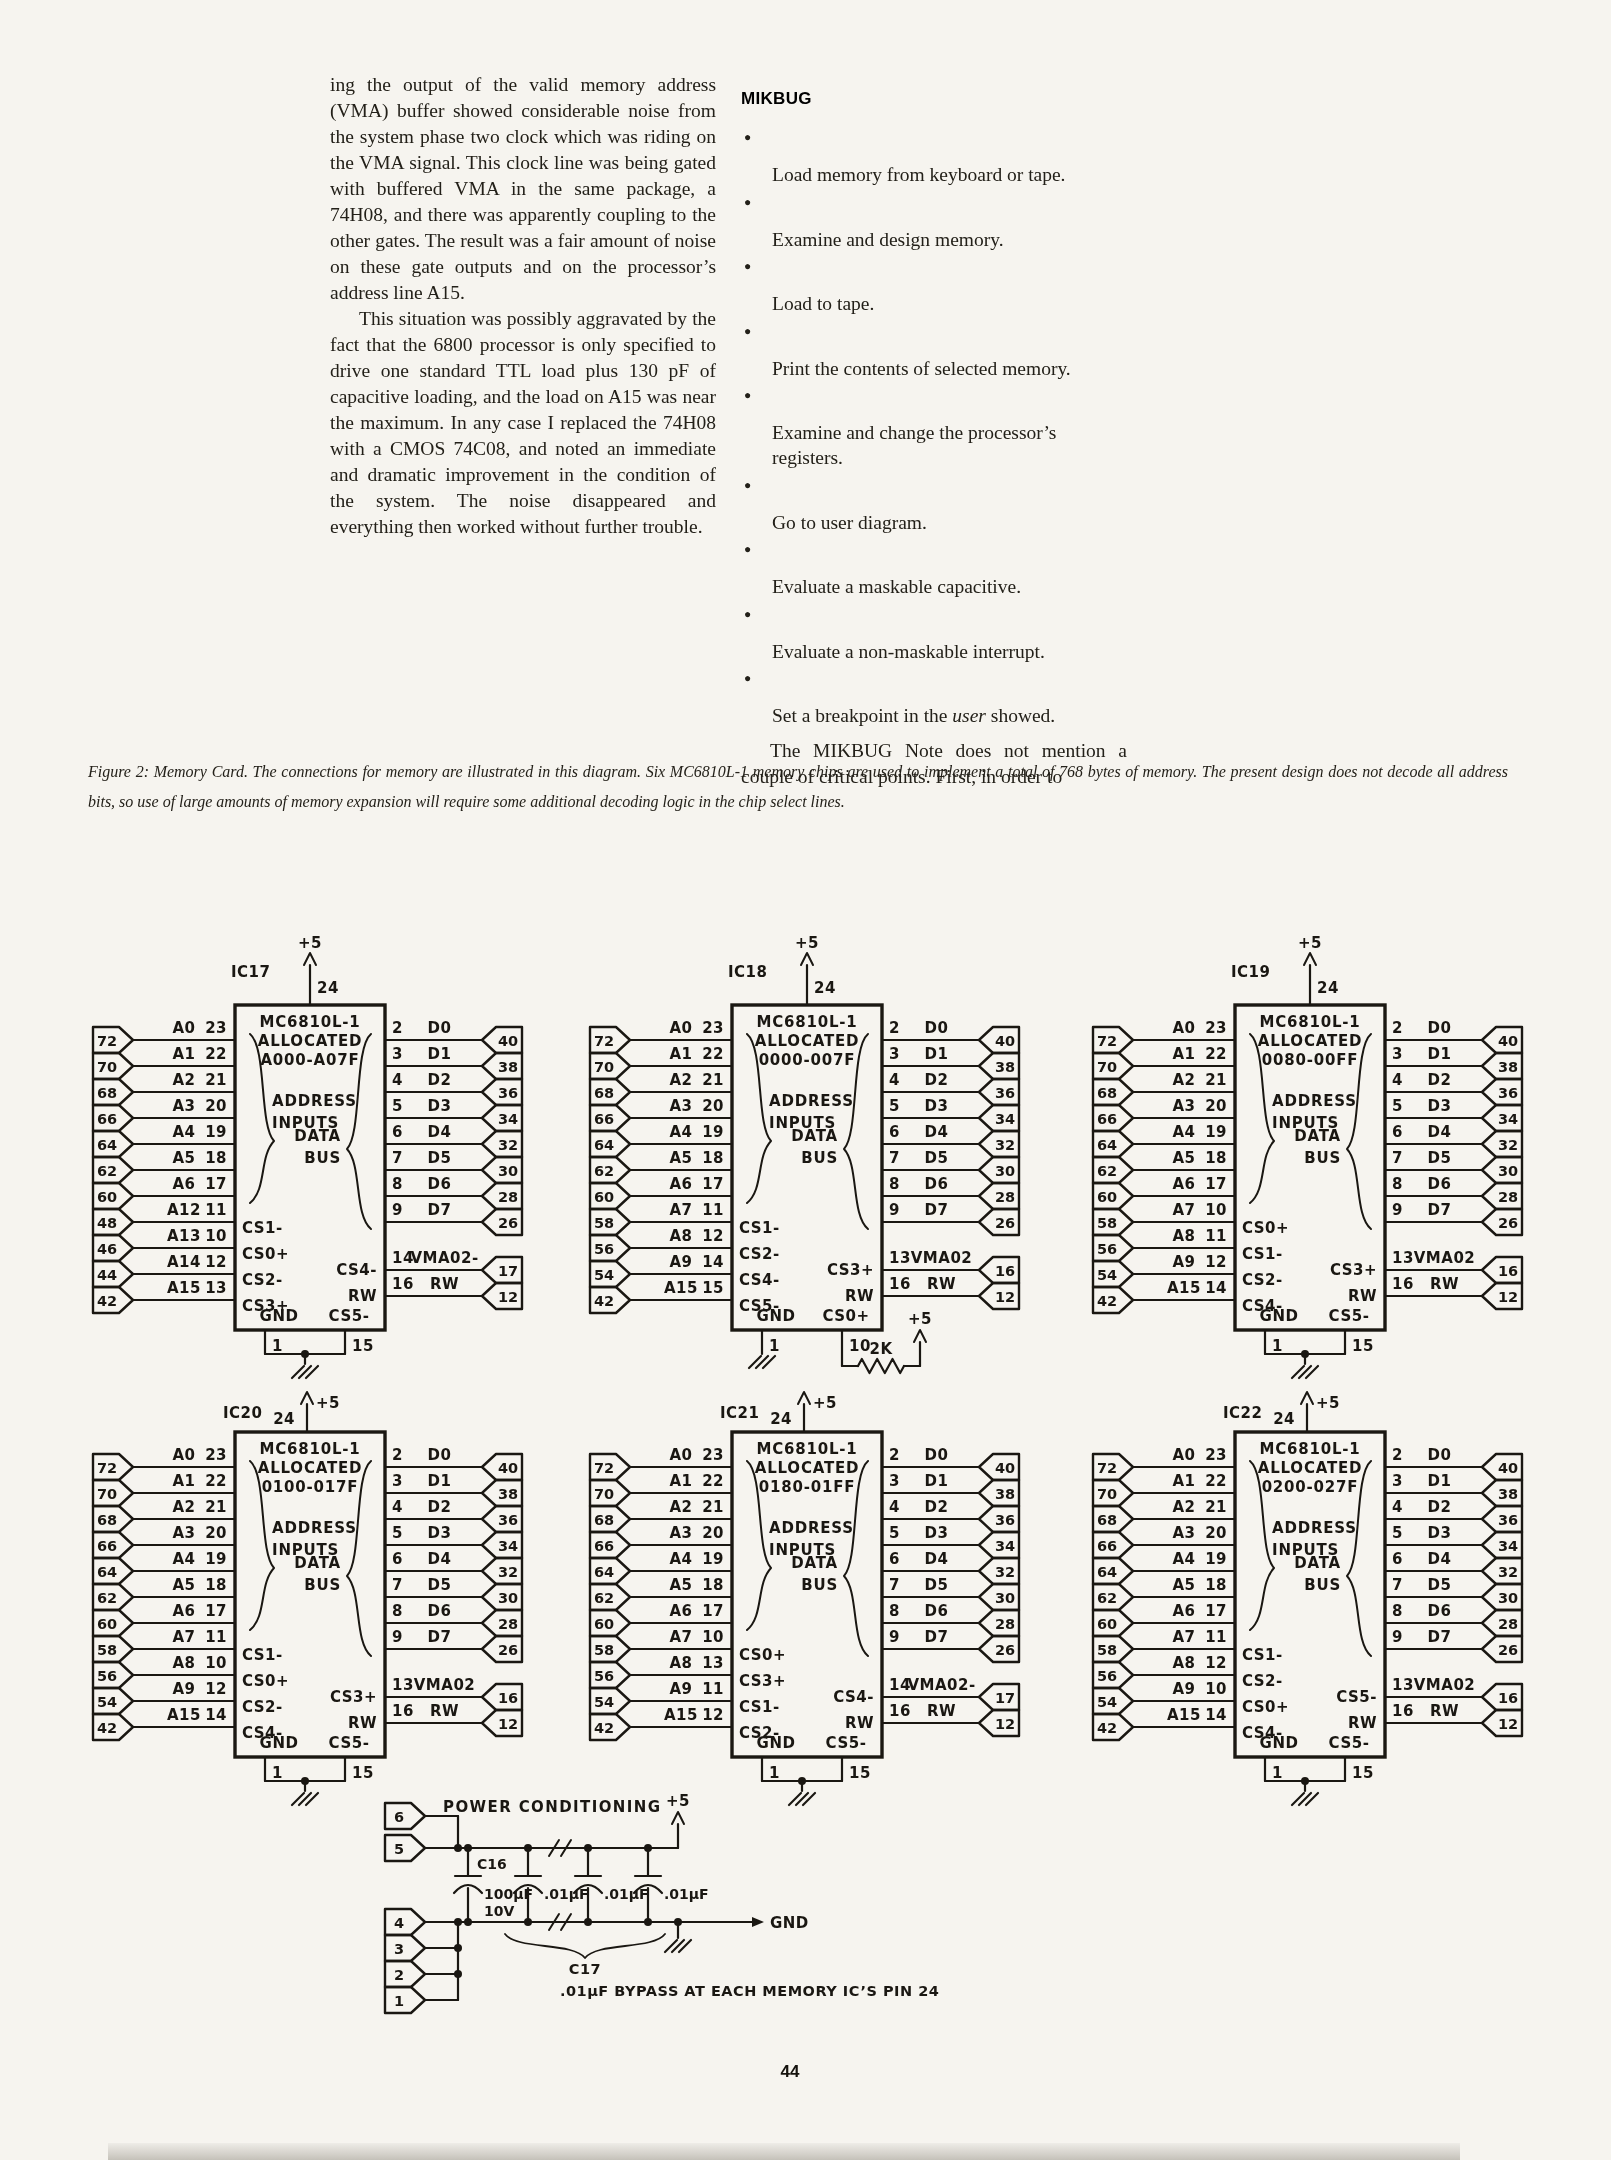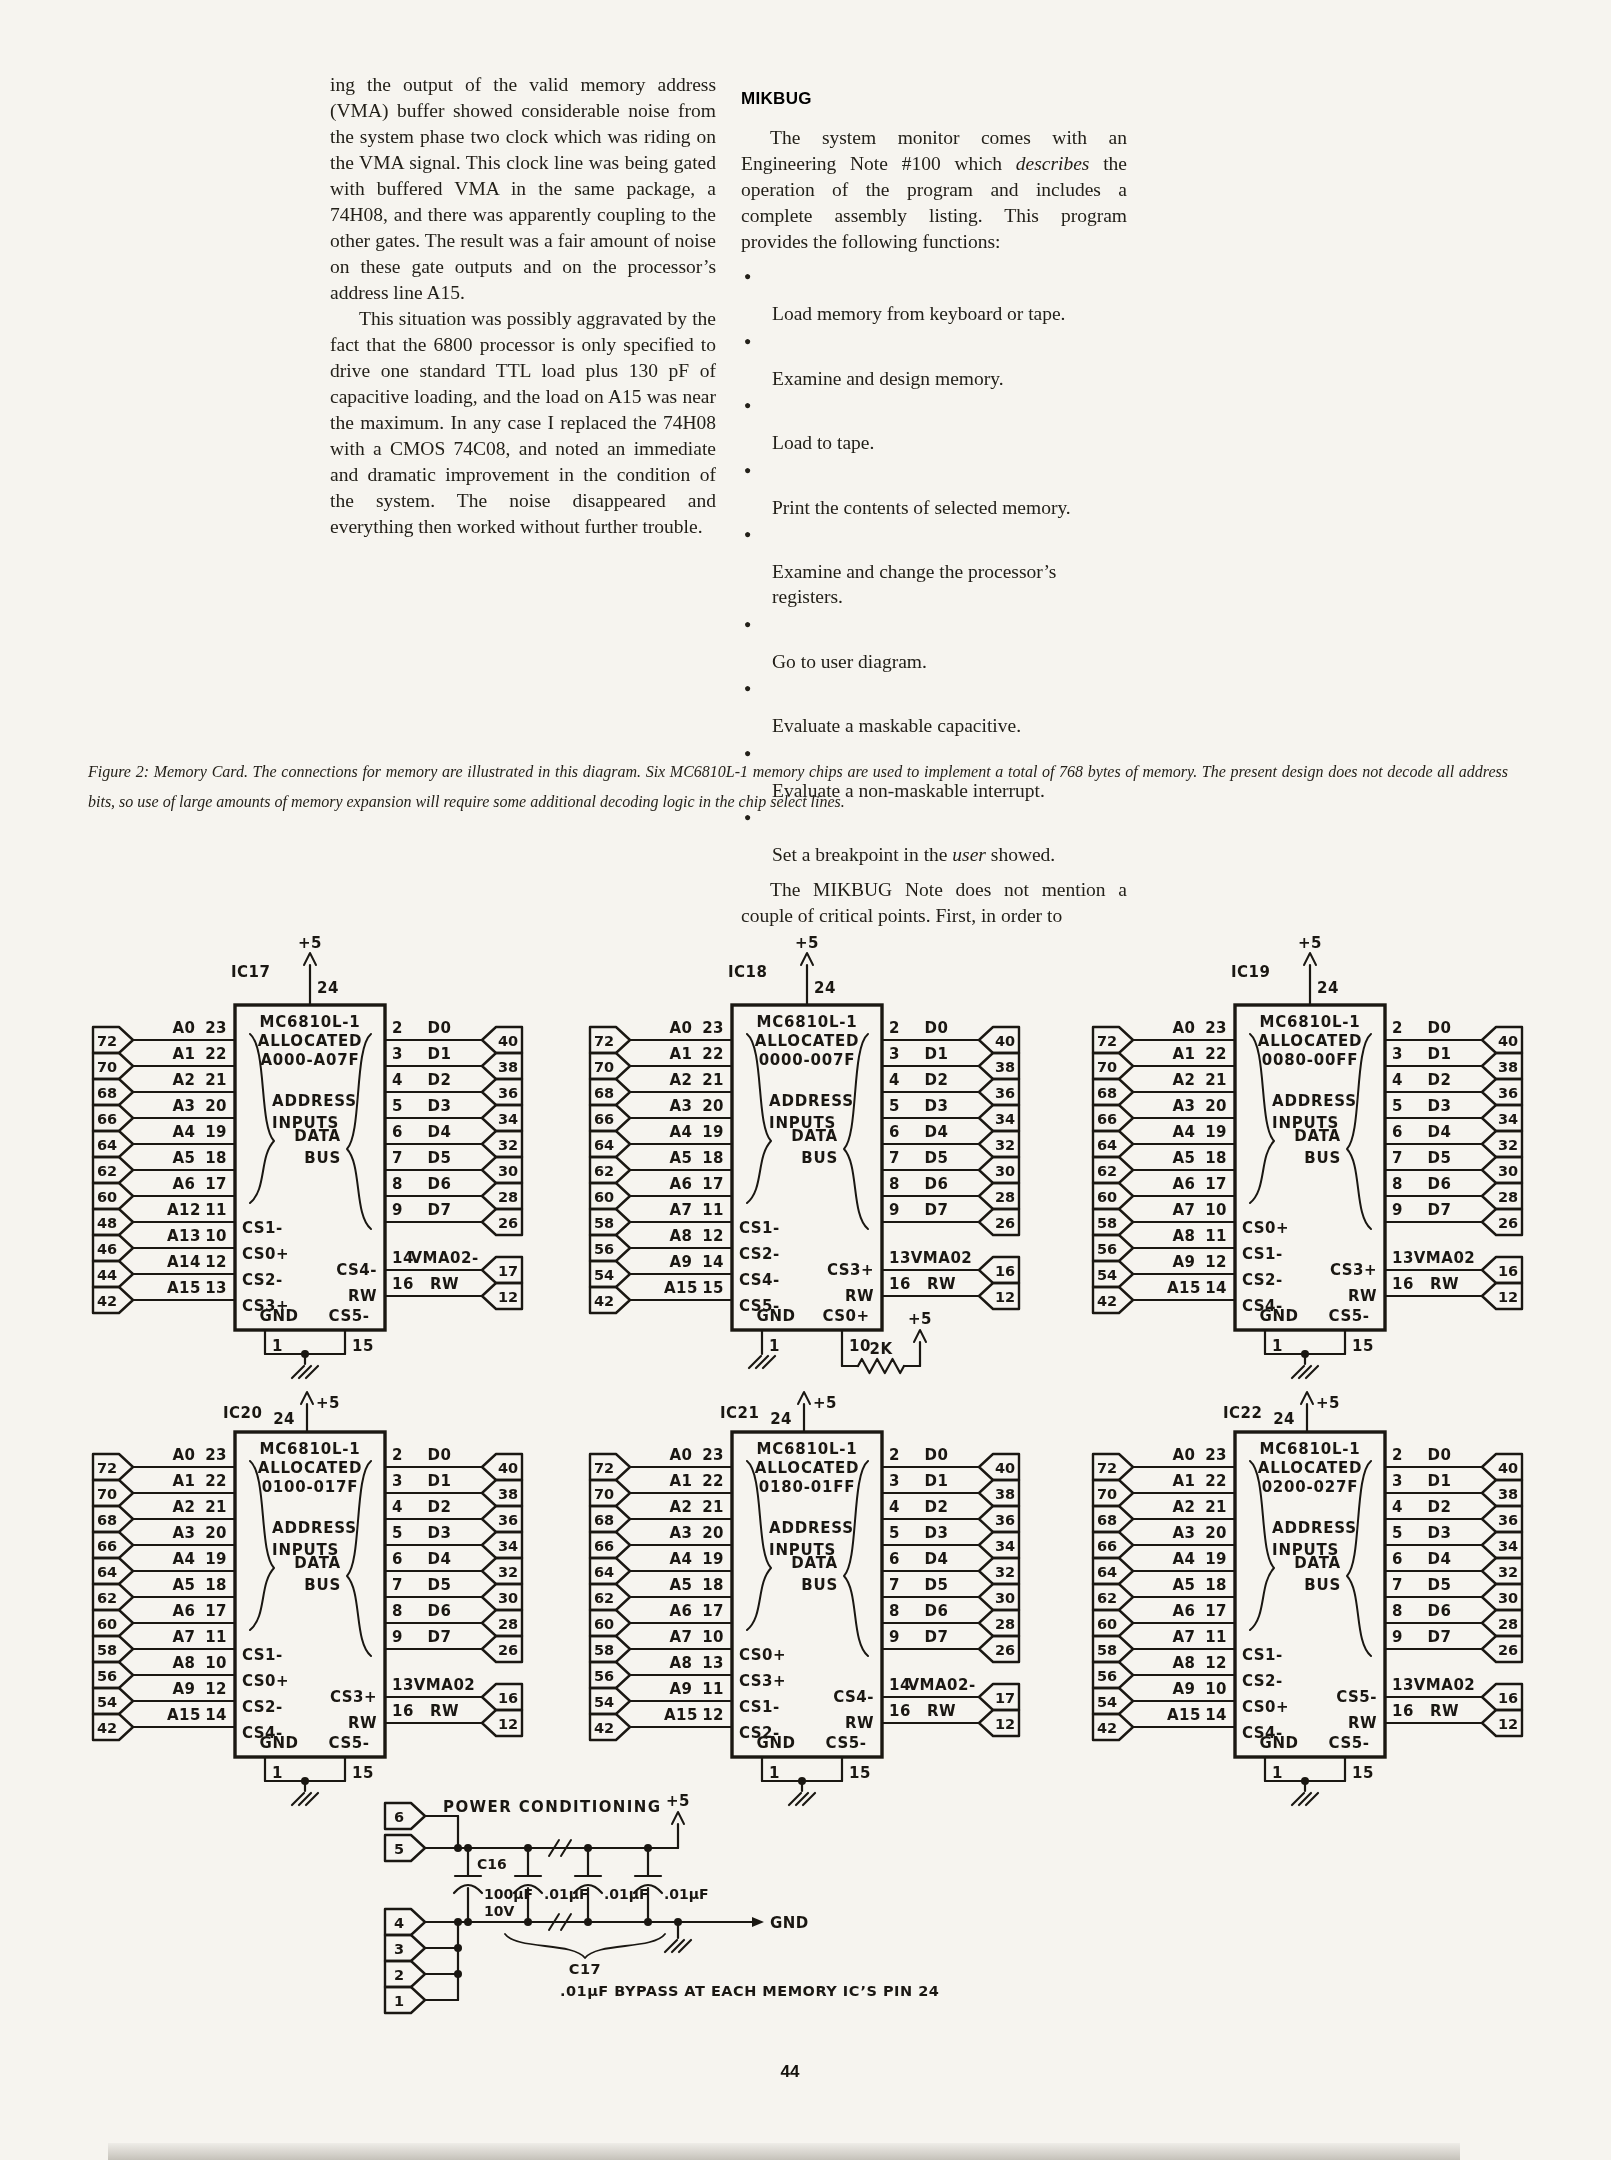--- a/index.html
+++ b/index.html
@@ -32,21 +32,20 @@
 
 <div class="page">
 
   <div class="col col-left">
     <p>ing the output of the valid memory address (VMA) buffer showed considerable noise from the system phase two clock which was riding on the VMA signal. This clock line was being gated with buffered VMA in the same package, a 74H08, and there was apparently coupling to the other gates. The result was a fair amount of noise on these gate outputs and on the processor’s address line A15.</p>
     <p class="indent">This situation was possibly aggravated by the fact that the 6800 processor is only specified to drive one standard TTL load plus 130 pF of capacitive loading, and the load on A15 was near the maximum. In any case I replaced the 74H08 with a CMOS 74C08, and noted an immediate and dramatic improvement in the condition of the system. The noise disappeared and everything then worked without further trouble.</p>
   </div>
 
   <div class="col col-right">
     <h2>MIKBUG</h2>
-    <p class="indent"><span>The system monitor comes with an Engineering Note #100 which </span><span class="em">describes</span><span> the operation of the program and includes a complete assembly listing. This program provides the following functions:</span></p>
     <ul class="fn">
       <li>
           <span class="blt">●</span>
           <span class="bt"><span>Load memory from keyboard or tape.</span><span class="em"></span><span></span></span>
         </li>
       <li>
           <span class="blt">●</span>
           <span class="bt"><span>Examine and design memory.</span><span class="em"></span><span></span></span>
         </li>
       <li>

